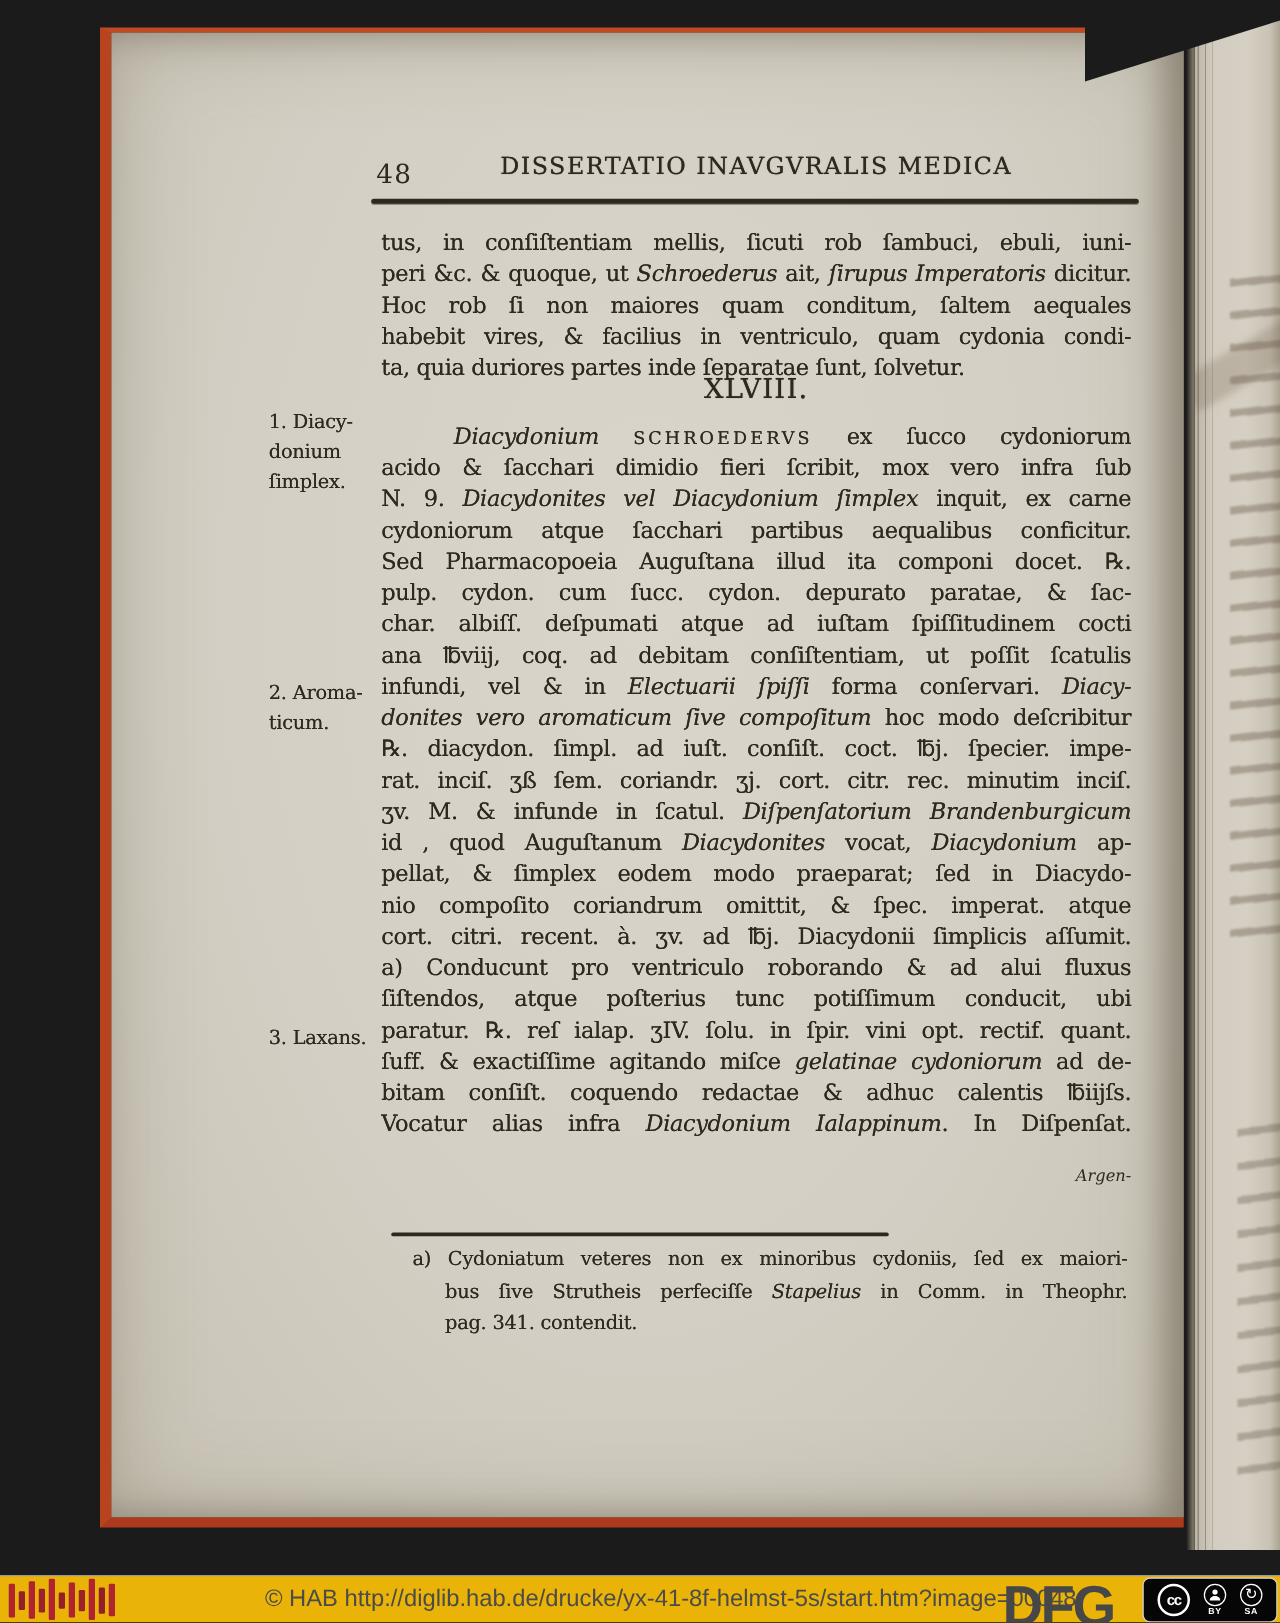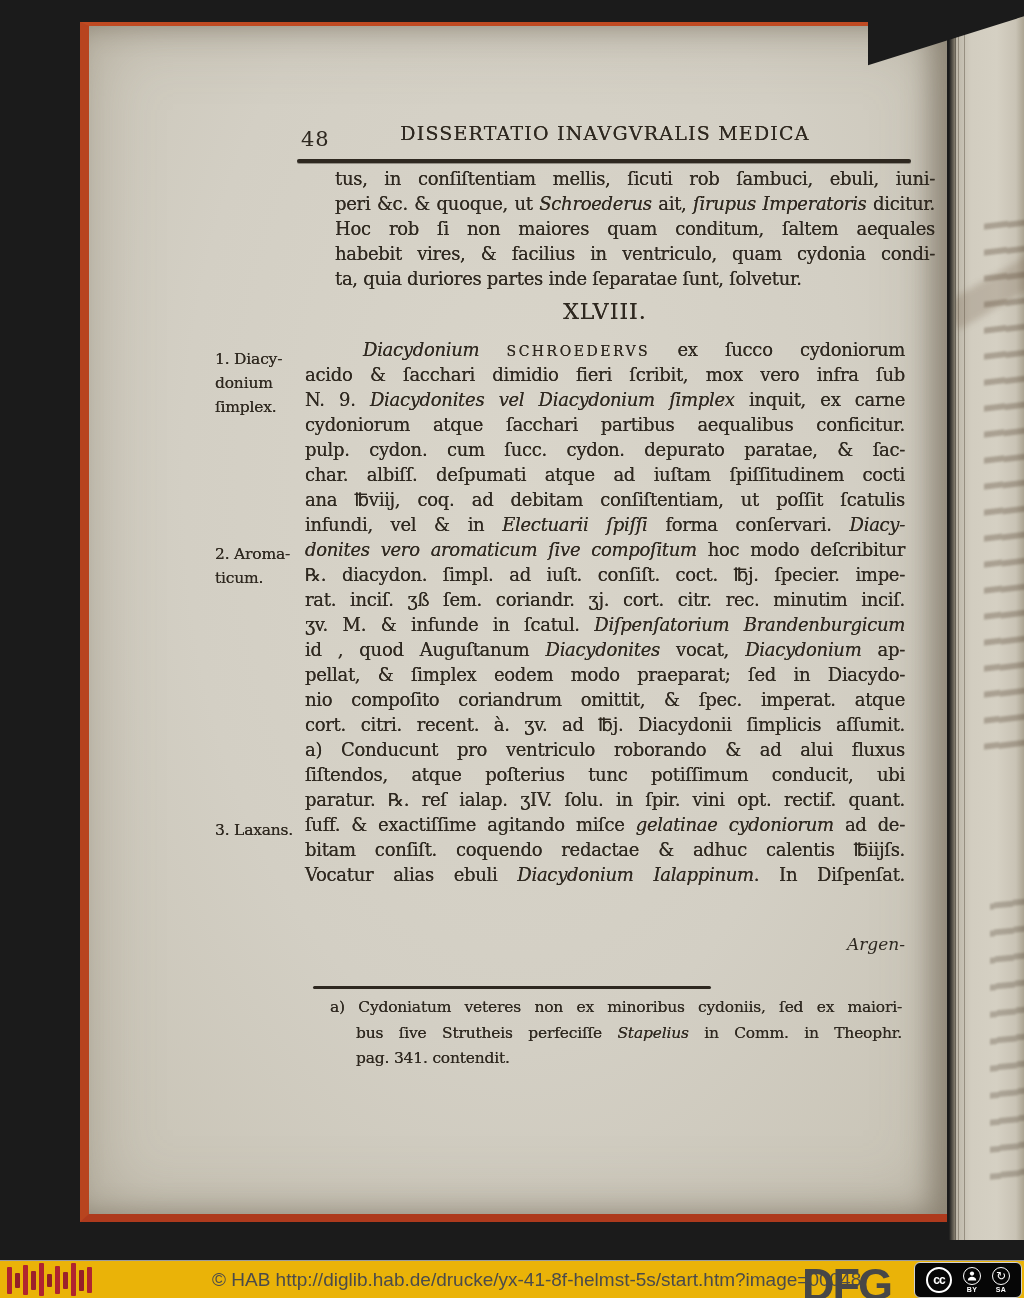--- a/index.html
+++ b/index.html
@@ -19,32 +19,32 @@
   .tline.ind{text-indent:58px;}
   .tline.hang{padding-left:26px;}
   .it{font-style:italic;}
   .sc{font-size:.78em;letter-spacing:2.5px;}
   .header{position:absolute;top:96px;width:600px;height:30px;}
   .pageno{position:absolute;left:-4px;top:5px;font-size:21px;letter-spacing:1px;}
   .htitle{display:block;text-align:center;font-size:19px;letter-spacing:1.2px;
           text-shadow:0 0 .6px rgba(45,35,22,.9);}
   .header-rule{position:absolute;top:133px;left:-8px;width:614px;height:4px;
                background:#2e2820;border-radius:2px;box-shadow:0 1px 0 rgba(46,40,32,.4);}
-  .p1{position:absolute;top:140px;width:600px;margin-left:30px;}
+  .p1{position:absolute;top:156px;width:600px;}
   .chap-heading{position:absolute;top:273px;width:600px;text-align:center;
                 font-size:22px;letter-spacing:1px;text-shadow:0 0 .6px rgba(45,35,22,.9);}
   .body-text{position:absolute;top:311px;width:600px;}
-  .catchword{position:absolute;top:908px;width:600px;text-align:right;font-size:17px;}
+  .catchword{position:absolute;top:908px;width:600px;text-align:right;font-size:13px;}
   .fn-rule{position:absolute;top:960px;left:8px;width:398px;height:3px;background:#2e2820;border-radius:2px;}
   .footnote{position:absolute;top:969px;left:25px;width:572px;}
   .footnote .tline{font-size:15.5px;height:25.5px;line-height:25.5px;letter-spacing:-0.2px;}
   .margin-note{position:absolute;left:126px;width:88px;}
   .margin-note .tline{font-size:15.5px;height:24px;line-height:24px;
                       text-align:left;text-align-last:left;letter-spacing:-0.2px;}
-  .mn1{top:321px;} .mn2{top:516px;} .mn3{top:792px;}
+  .mn1{top:299px;} .mn2{top:516px;} .mn3{top:792px;}
   
   .gutter{position:absolute;left:949px;top:14px;width:10px;height:1226px;
           background:linear-gradient(90deg,rgba(0,0,0,0),#7d7668 55%,rgba(0,0,0,0));}
   .facing-page{position:absolute;left:956px;top:12px;width:68px;height:1228px;
      background:linear-gradient(90deg,#bcb6a8 0%,#d2cdc0 22%,#d5d0c3 60%,#c9c3b5 88%,#aba492 100%);
      overflow:hidden;}
   .facing-page::before{content:"";position:absolute;left:2px;top:0;width:12px;height:100%;
      background:repeating-linear-gradient(90deg,rgba(90,80,64,.45) 0 1px,rgba(0,0,0,0) 1px 6px);}
   .ghost-a{position:absolute;right:-4px;top:190px;width:44px;height:560px;
      background:repeating-linear-gradient(2deg,rgba(0,0,0,0) 0 15px,rgba(88,72,54,.34) 15px 21px,rgba(0,0,0,0) 21px 26px);
@@ -122,38 +122,39 @@
           <div class="tline noj"><span>ta, quia duriores partes inde ſeparatae ſunt, ſolvetur.</span></div>
         </div>
 
       <div class="chap-heading">XLVIII.</div>
 
       <div class="body-text">
           <div class="tline ind"><span class="it">Diacydonium</span><span> </span><span class="sc">SCHROEDERVS</span><span> ex ſucco cydoniorum</span></div>
           <div class="tline"><span>acido &amp; ſacchari dimidio fieri ſcribit, mox vero infra ſub</span></div>
           <div class="tline"><span>N. 9. </span><span class="it">Diacydonites vel Diacydonium ſimplex</span><span> inquit, ex carne</span></div>
           <div class="tline"><span>cydoniorum atque ſacchari partibus aequalibus conficitur.</span></div>
+          <div class="tline"><span>Sed Pharmacopoeia Auguſtana illud ita componi docet. ℞.</span></div>
           <div class="tline"><span>pulp. cydon. cum ſucc. cydon. depurato paratae, &amp; ſac-</span></div>
           <div class="tline"><span>char. albiſſ. deſpumati atque ad iuſtam ſpiſſitudinem cocti</span></div>
           <div class="tline"><span>ana ℔viij, coq. ad debitam conſiſtentiam, ut poſſit ſcatulis</span></div>
           <div class="tline"><span>infundi, vel &amp; in </span><span class="it">Electuarii ſpiſſi</span><span> forma conſervari. </span><span class="it">Diacy-</span></div>
           <div class="tline"><span class="it">donites vero aromaticum ſive compoſitum</span><span> hoc modo deſcribitur</span></div>
           <div class="tline"><span>℞. diacydon. ſimpl. ad iuſt. conſiſt. coct. ℔j. ſpecier. impe-</span></div>
           <div class="tline"><span>rat. inciſ. ʒß ſem. coriandr. ʒj. cort. citr. rec. minutim inciſ.</span></div>
           <div class="tline"><span>ʒv. M. &amp; infunde in ſcatul. </span><span class="it">Diſpenſatorium Brandenburgicum</span></div>
           <div class="tline"><span>id , quod Auguſtanum </span><span class="it">Diacydonites</span><span> vocat, </span><span class="it">Diacydonium</span><span> ap-</span></div>
           <div class="tline"><span>pellat, &amp; ſimplex eodem modo praeparat; ſed in Diacydo-</span></div>
           <div class="tline"><span>nio compoſito coriandrum omittit, &amp; ſpec. imperat. atque</span></div>
           <div class="tline"><span>cort. citri. recent. à. ʒv. ad ℔j. Diacydonii ſimplicis aſſumit.</span></div>
           <div class="tline"><span>a) Conducunt pro ventriculo roborando &amp; ad alui fluxus</span></div>
           <div class="tline"><span>ſiſtendos, atque poſterius tunc potiſſimum conducit, ubi</span></div>
           <div class="tline"><span>paratur. ℞. reſ ialap. ʒIV. ſolu. in ſpir. vini opt. rectif. quant.</span></div>
           <div class="tline"><span>ſuff. &amp; exactiſſime agitando miſce </span><span class="it">gelatinae cydoniorum</span><span> ad de-</span></div>
           <div class="tline"><span>bitam conſiſt. coquendo redactae &amp; adhuc calentis ℔iijſs.</span></div>
-          <div class="tline"><span>Vocatur alias ebuli </span><span class="it">Diacydonium Ialappinum</span><span>. In Diſpenſat.</span></div>
+          <div class="tline"><span>Vocatur alias infra </span><span class="it">Diacydonium Ialappinum</span><span>. In Diſpenſat.</span></div>
         </div>
 
       <div class="catchword"><span class="it">Argen-</span></div>
 
       <div class="fn-rule"></div>
       <div class="footnote">
           <div class="tline"><span>a) Cydoniatum veteres non ex minoribus cydoniis, ſed ex maiori-</span></div>
           <div class="tline hang"><span>bus ſive Strutheis perfeciſſe </span><span class="it">Stapelius</span><span> in Comm. in Theophr.</span></div>
           <div class="tline noj hang"><span>pag. 341. contendit.</span></div>
         </div>

